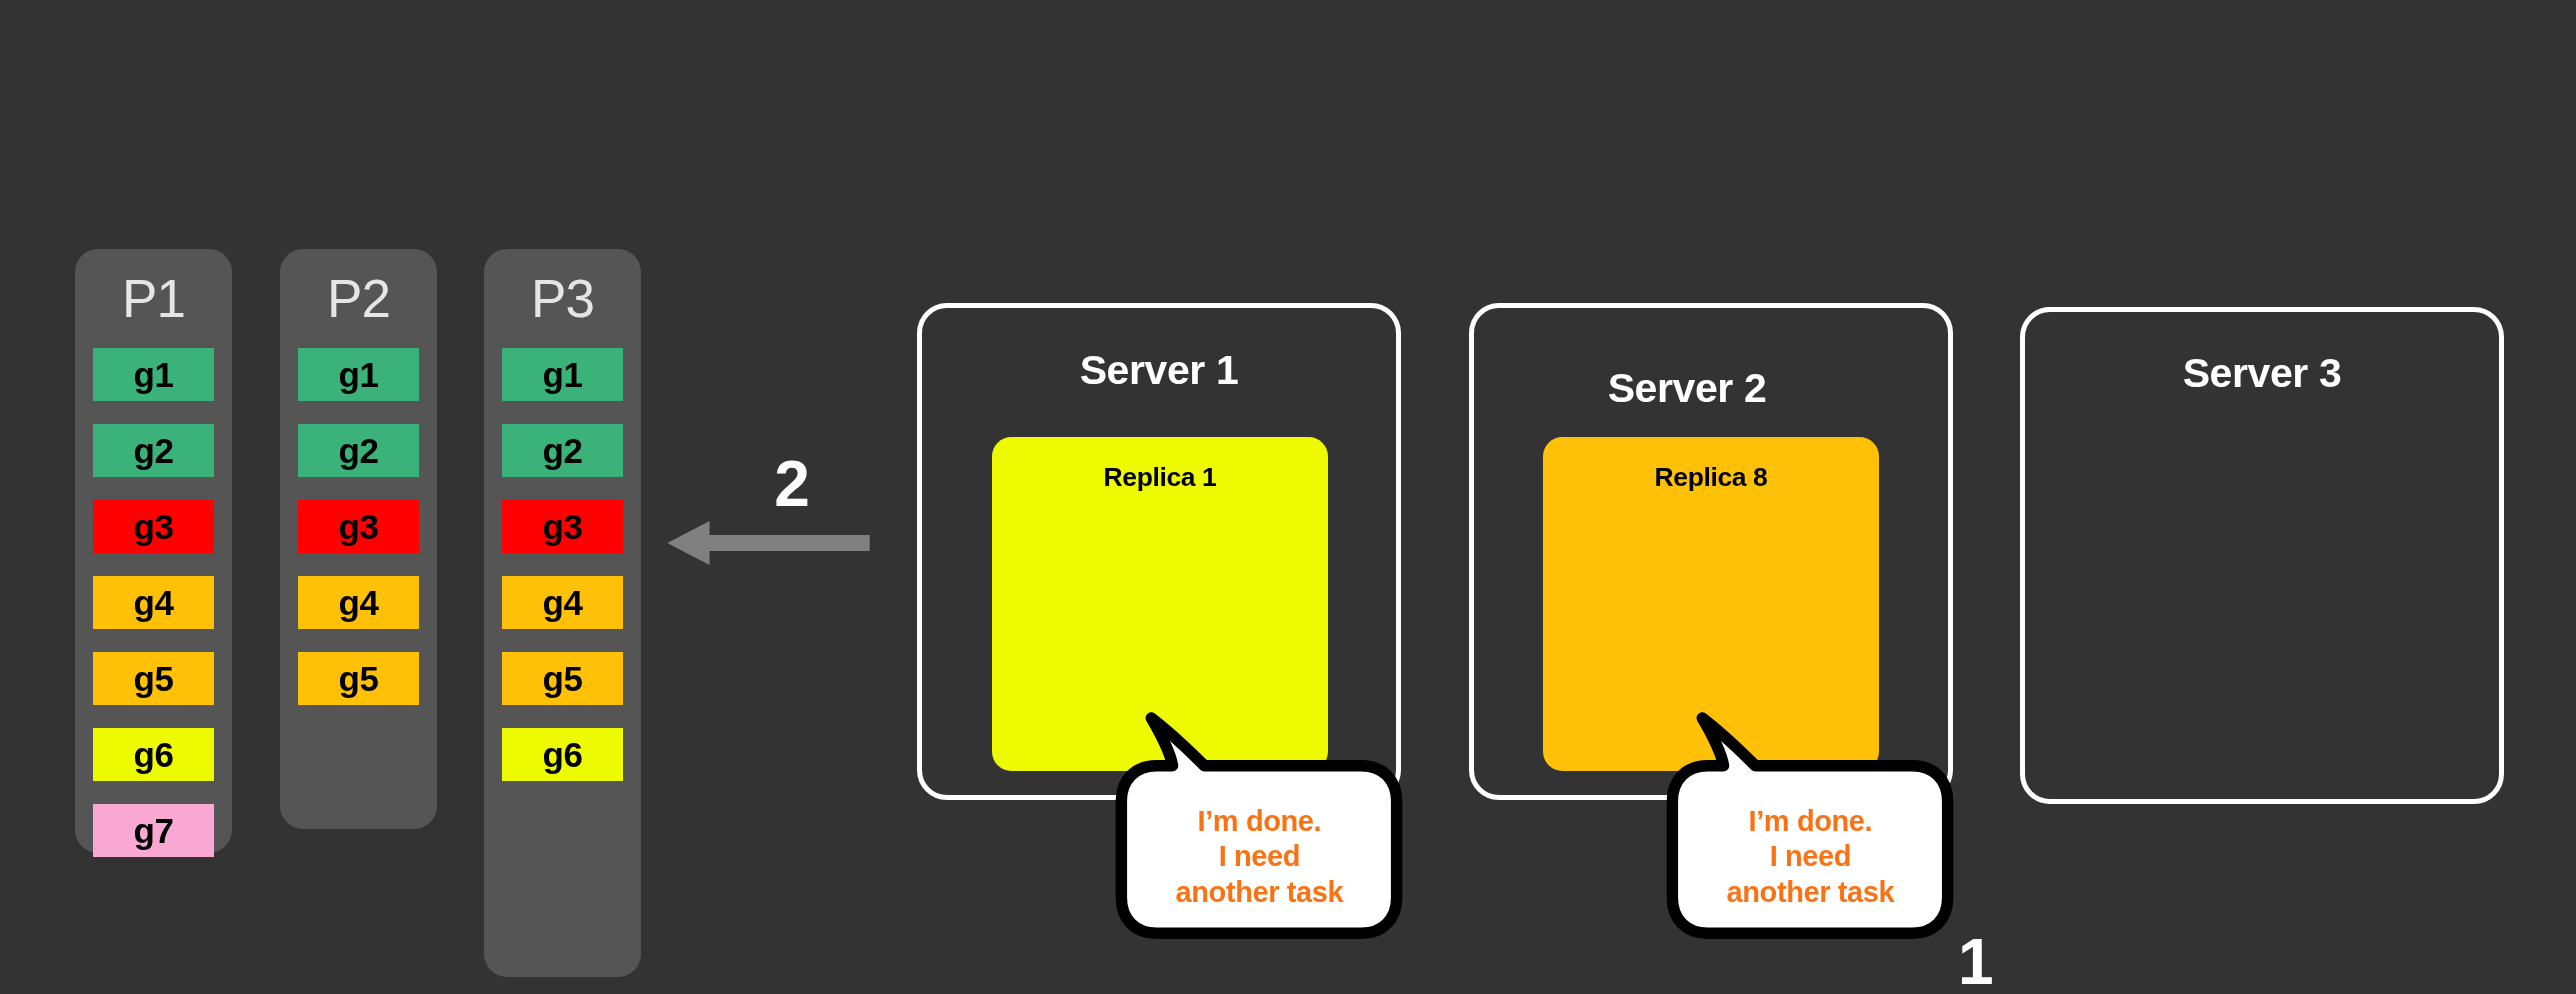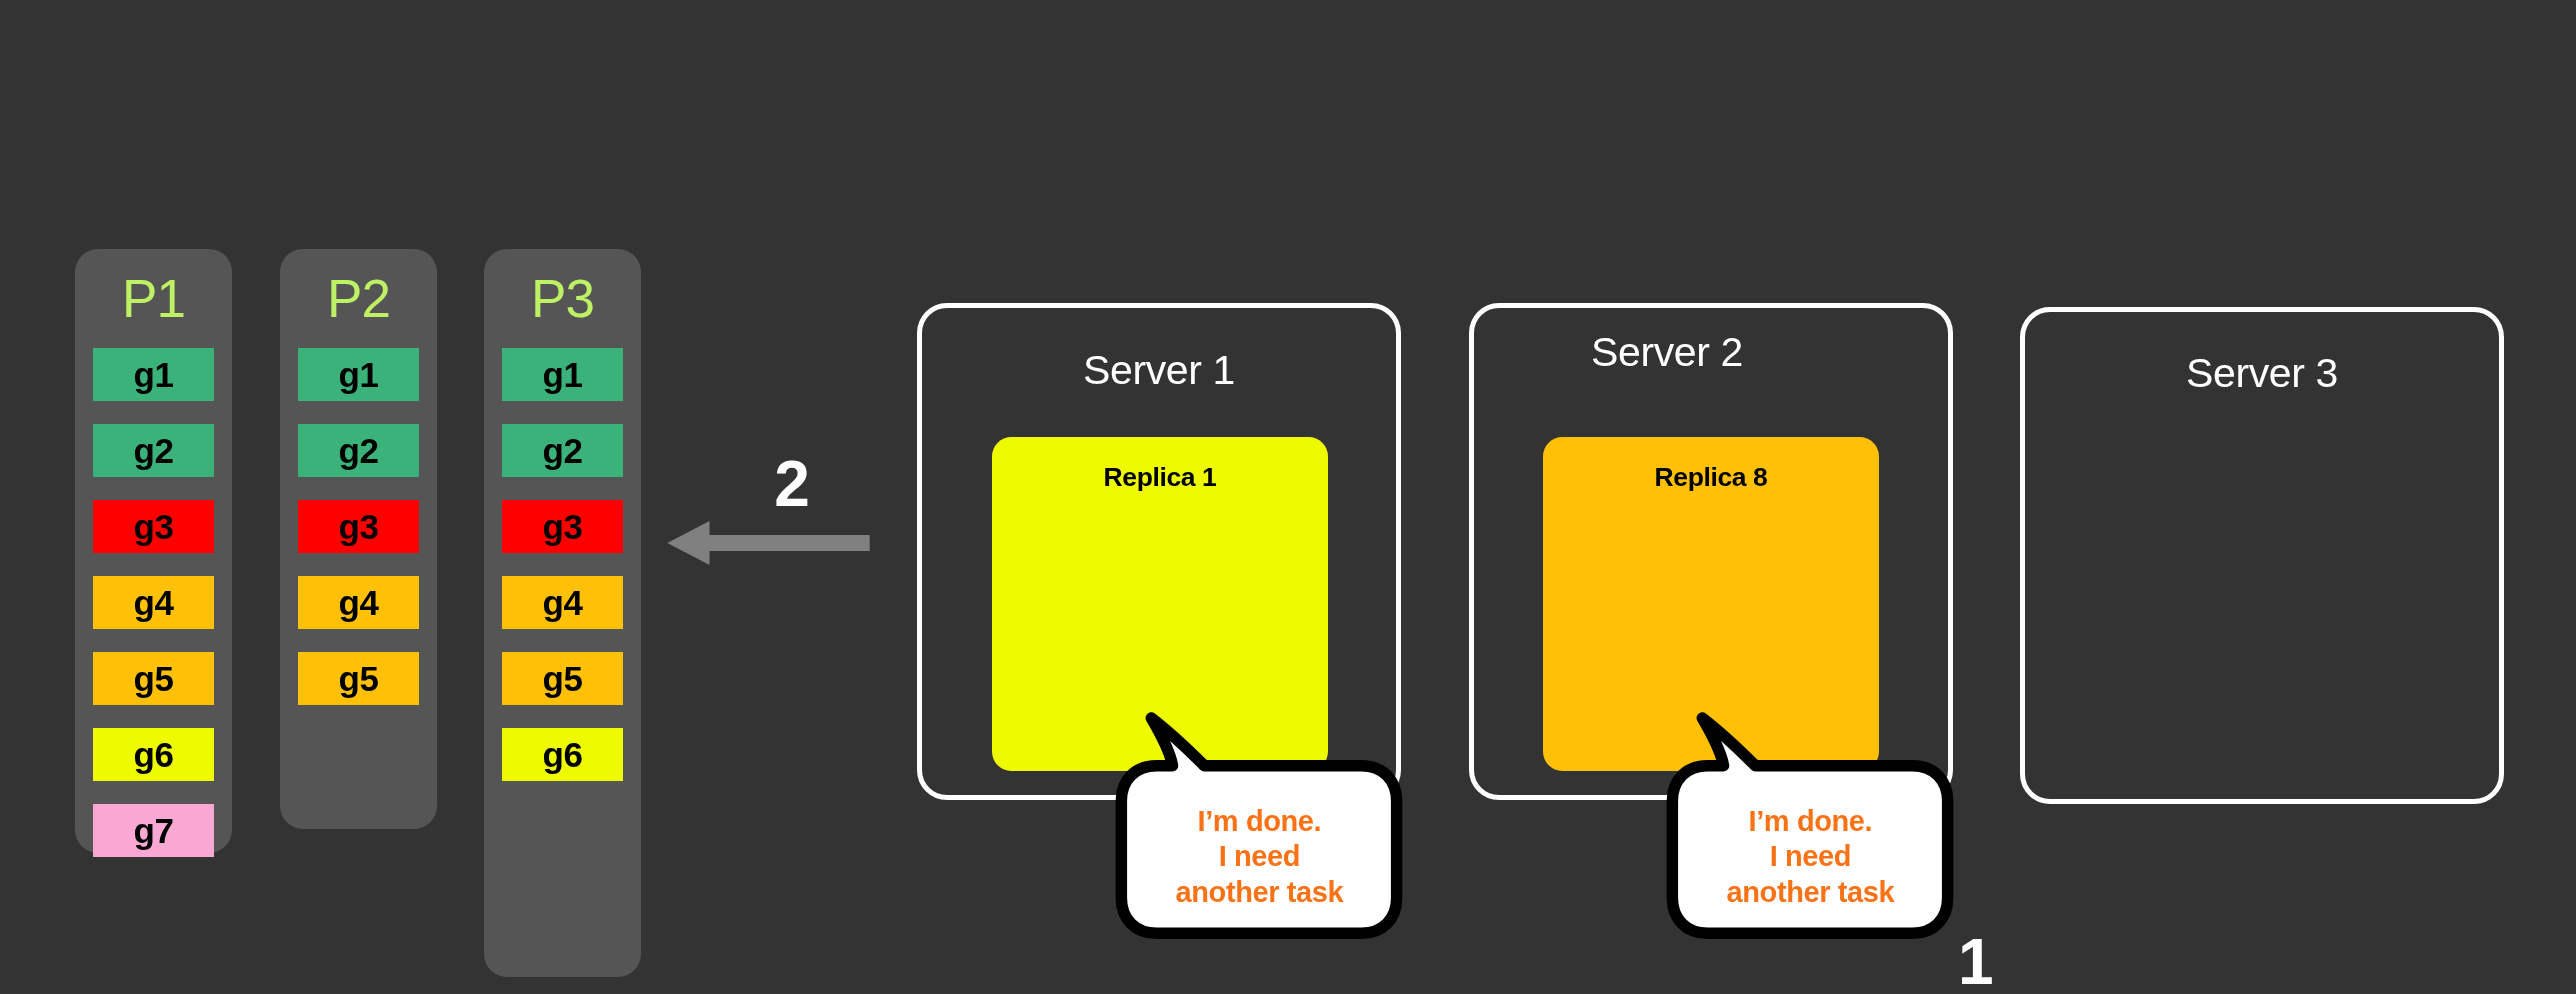--- a/index.html
+++ b/index.html
@@ -22,21 +22,21 @@
     background: #555555;
     border-radius: 23px;
     box-sizing: border-box;
   }
   .partition-title {
     position: absolute;
     top: 23px;
     left: 0;
     right: 0;
     text-align: center;
-    color: #bef264;
+    color: #e5e5e5;
     font-size: 53px;
     font-weight: 400;
     line-height: 1;
     letter-spacing: -0.9px;
   }
   .task-stack {
     position: absolute;
     left: 17.7px;
     right: 17.7px;
     top: 99px;
@@ -75,21 +75,21 @@
     box-sizing: border-box;
     background: transparent;
   }
   .server-title {
     position: absolute;
     left: 0;
     right: 0;
     text-align: center;
     color: #ffffff;
     font-size: 41px;
-    font-weight: 400;
+    font-weight: 700;
     line-height: 1;
     letter-spacing: -0.4px;
   }
   .replica {
     position: absolute;
     border-radius: 19.4px;
     box-sizing: border-box;
   }
   .replica-title {
     position: absolute;
@@ -242,21 +242,21 @@
                C 62 8 70 26 72 38
                Z" fill="#ffffff" stroke="#000000" stroke-width="13" stroke-linejoin="round"></path>
     </svg>
     <div class="bubble-text" style="top:72px; left:12.4px; width:276px;">I’m done.
 I need
 another task</div>
   </div>
 
   <div class="server" style="left:1469px; top:303px; width:484px; height:497px;">
   </div>
-  <div class="server-title" style="left:1469px; top:332px; width:396px;">Server 2</div>
+  <div class="server-title" style="left:1469px; top:368px; width:396px;padding-left:20px;">Server 2</div>
   <div class="replica" style="left:1543px; top:437px; width:336px; height:334px; background:#FFC107;">
     <div class="replica-title">Replica 8</div>
   </div>
 
   <div class="bubble-wrap" style="left:1660px; top:732px; width:300px; height:212px;">
     <svg class="bubble-svg" width="300" height="212" viewBox="0 0 340 240">
       <path d="M 54 38
                C 30 38 14 54 14 78
                L 14 188
                C 14 212 30 228 54 228

